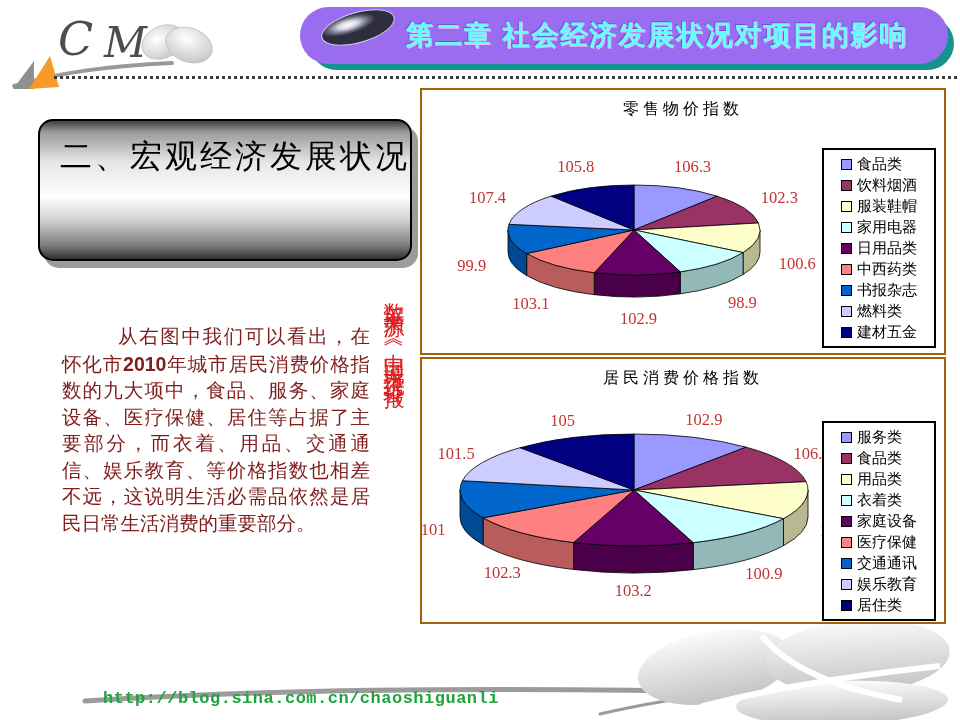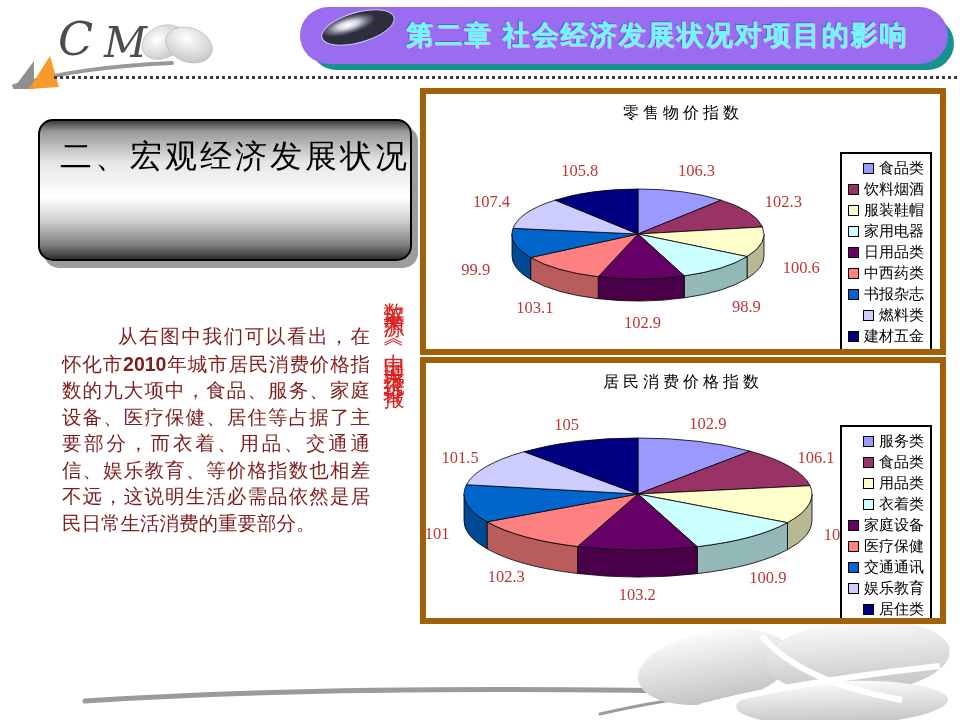--- a/index.html
+++ b/index.html
@@ -41,28 +41,28 @@
   .body-text { position:absolute; left:62px; top:324px; width:308px; z-index:2;
     font-size:19.5px; line-height:26.5px; color:#7f1d1d; text-align:justify; text-indent:56px; }
   .body-text b { font-family:"Liberation Sans", sans-serif; }
 
   
   .source-note { position:absolute; left:380px; top:286px; height:352px; z-index:2;
     writing-mode:vertical-rl; font-size:21px; letter-spacing:5px; color:#e01f1f; font-weight:500; }
 
   
   .panel { position:absolute; left:420px; width:526px; height:267px; z-index:2;
-    background:#fff; border:6px solid #a16207; overflow:hidden; }
+    background:#fff; border:2px solid #a16207; overflow:hidden; }
   #chart-panel-0 { top:88px; }
   #chart-panel-1 { top:357px; }
   .chart-title { margin-top:9px; text-align:center; font-size:16px; letter-spacing:4px; color:#000; }
   .pie { position:absolute; left:0; top:0; width:526px; height:267px; }
   .pie-label { font-size:16.5px; font-family:"Liberation Serif", serif; }
   .legend { position:absolute; right:8px; border:2px solid #000; background:#fff;
-    padding:4px 6px; display:flex; flex-direction:column; gap:1px; z-index:3;align-items:flex-end; }
+    padding:4px 17px; display:flex; flex-direction:column; gap:1px; z-index:3; }
   .legend-row { display:flex; align-items:center; gap:5px; height:20px; }
   .swatch { width:11px; height:11px; border:1px solid #000; flex:none; }
   .legend-label { font-size:15px; white-space:nowrap; }
 
   
   .footer-url { position:absolute; left:103px; top:689px; z-index:2;
     font-family:"Liberation Mono", monospace; font-size:17px; font-weight:bold;
     color:#1fa33d; letter-spacing:.5px; }
 </style>
 </head>
@@ -242,14 +242,15 @@
           <span class="swatch" style="background: rgb(204, 204, 255);"></span>
           <span class="legend-label">娱乐教育</span>
         </div>
         <div class="legend-row">
           <span class="swatch" style="background: rgb(0, 0, 128);"></span>
           <span class="legend-label">居住类</span>
         </div>
       </div>
   </div>
 
+  <div class="footer-url">http://blog.sina.com.cn/chaoshiguanli</div>
 
 </div>
 
 </body></html>

